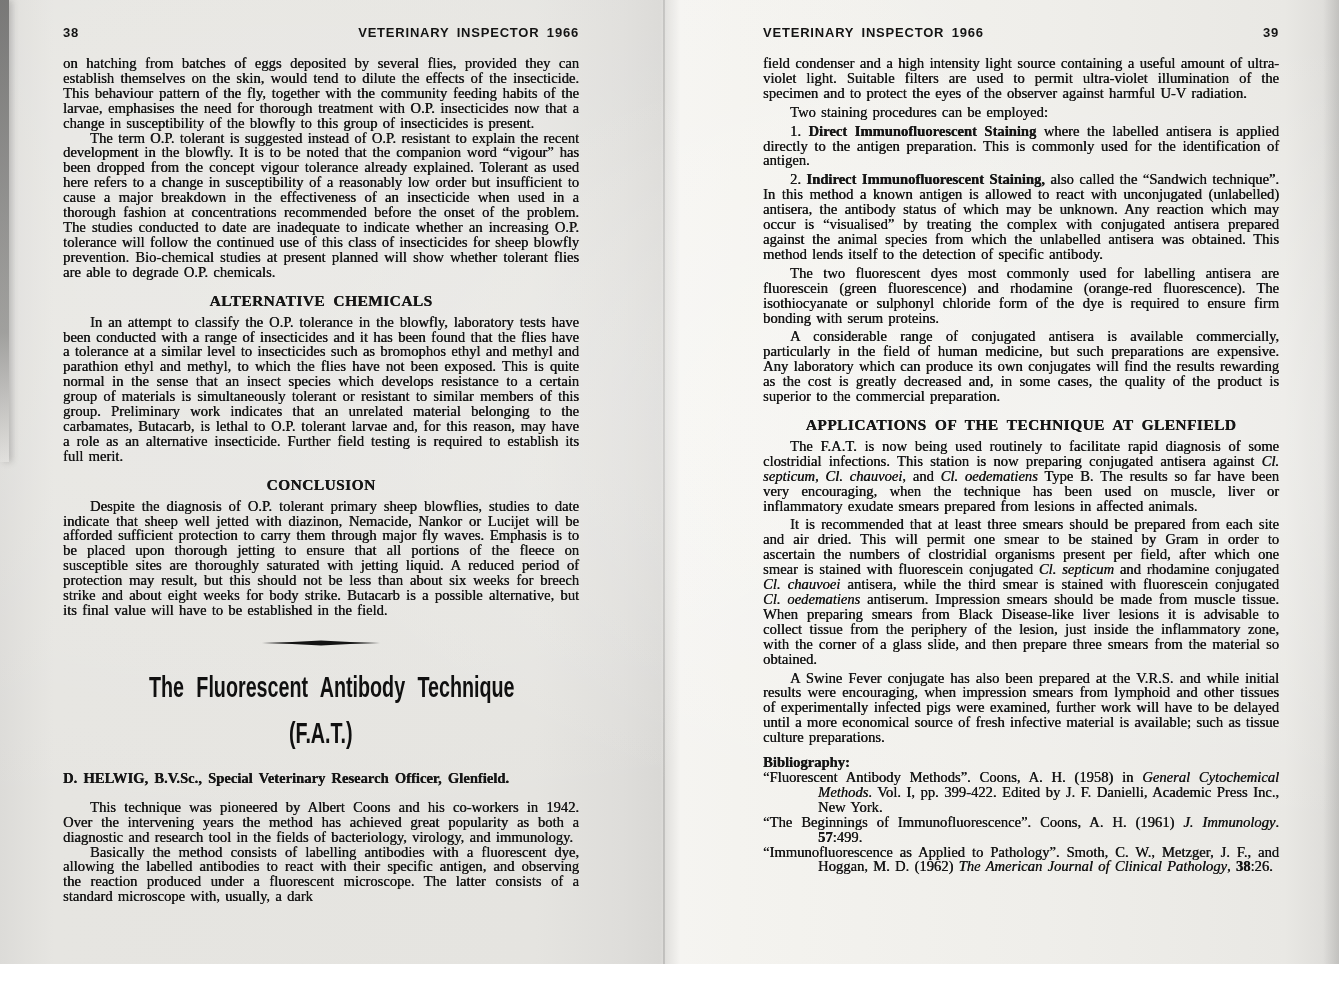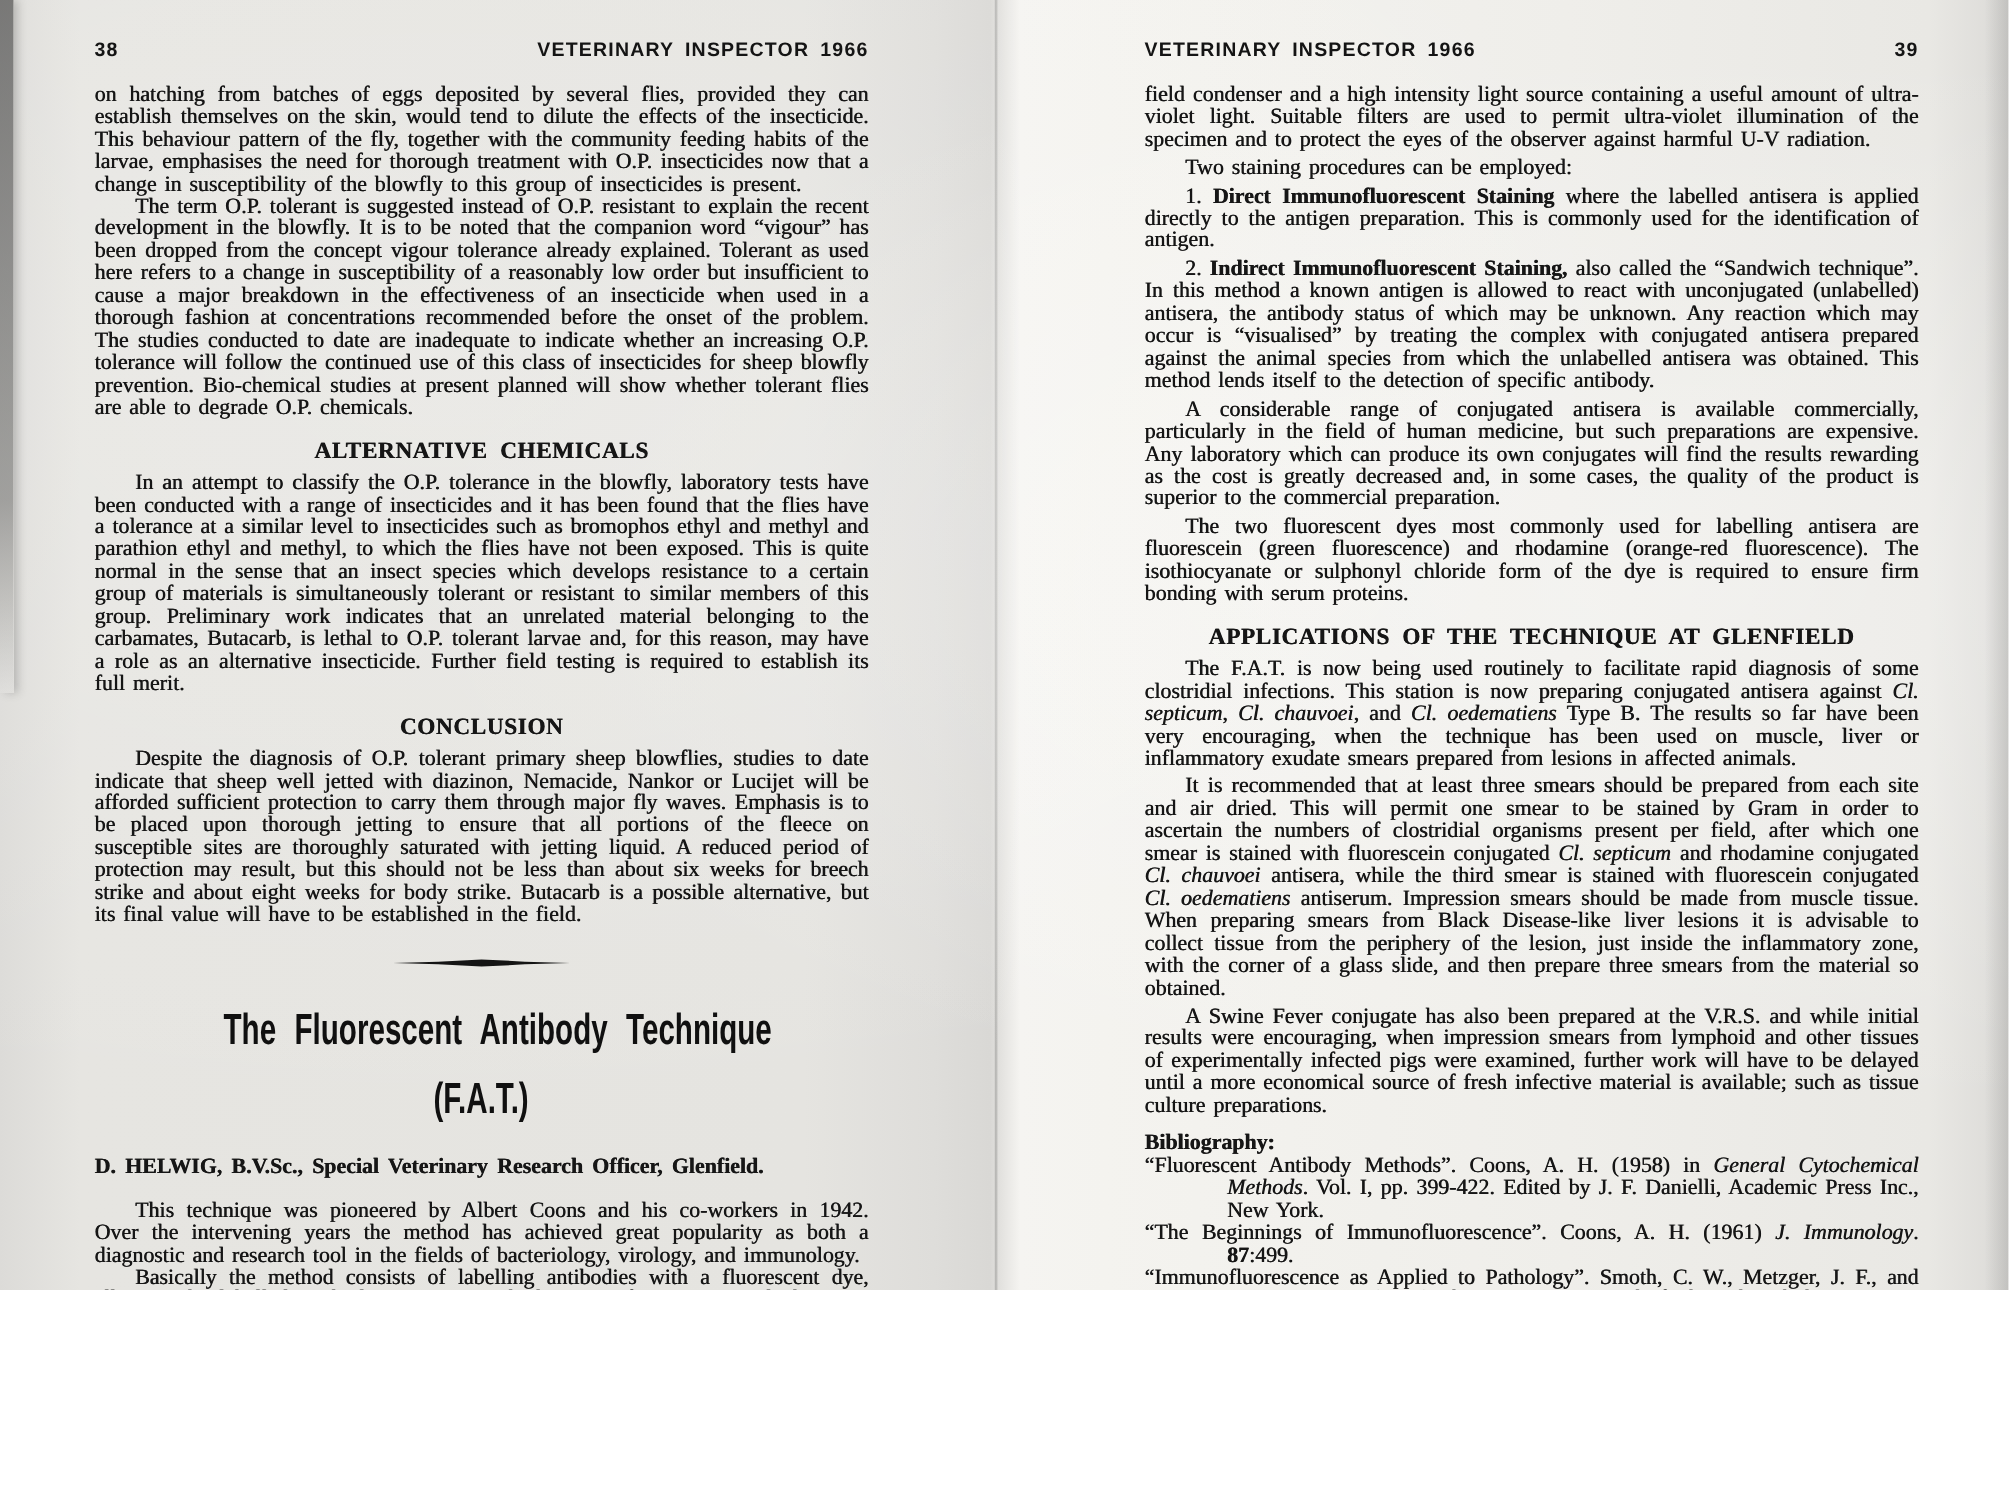--- a/index.html
+++ b/index.html
@@ -1,19 +1,19 @@
 <!DOCTYPE html>
 <html><head>
 <meta charset="utf-8">
 <style>
   html,body{margin:0;padding:0;}
   body{width:1339px;height:1000px;overflow:hidden;}
 
   .scan{
-    position:relative;width:1339px;height:860px;overflow:hidden;
+    position:relative;width:1339px;height:964px;overflow:hidden;
     background:
       radial-gradient(ellipse at 22% 28%, rgba(255,255,255,0.20), transparent 60%),
       radial-gradient(ellipse at 82% 45%, rgba(255,255,255,0.30), transparent 55%),
       linear-gradient(90deg, transparent 49.50%, rgba(120,120,118,0.45) 49.58%, transparent 49.70%),
       linear-gradient(90deg,
         #dcdbd8 0%, #e6e5e1 4%, #e5e4e0 40%, #deddda 46.5%, #d9d8d5 49.3%,
         #f5f4f1 50.8%, #f4f3ef 55%, #efeeea 78%, #e9e8e4 96%, #dbdad7 100%);
     font-family:"Liberation Serif", serif;
     color:#161616;
   }
@@ -119,27 +119,27 @@
   <div class="page page-right">
     <div class="pg-header">
       <span>VETERINARY INSPECTOR 1966</span>
       <span>39</span>
     </div>
     <div class="pg-body">
       <p>field condenser and a high intensity light source containing a useful amount of ultra-violet light. Suitable filters are used to permit ultra-violet illumination of the specimen and to protect the eyes of the observer against harmful U-V radiation.</p>
       <p class="indent gap">Two staining procedures can be employed:</p>
       <p class="indent gap"><span>1. </span><span class="seg-b">Direct Immunofluorescent Staining</span><span> where the labelled antisera is applied directly to the antigen preparation. This is commonly used for the identification of antigen.</span></p>
       <p class="indent gap"><span>2. </span><span class="seg-b">Indirect Immunofluorescent Staining,</span><span> also called the “Sandwich technique”. In this method a known antigen is allowed to react with unconjugated (unlabelled) antisera, the antibody status of which may be unknown. Any reaction which may occur is “visualised” by treating the complex with conjugated antisera prepared against the animal species from which the unlabelled antisera was obtained. This method lends itself to the detection of specific antibody.</span></p>
+      <p class="indent gap">The two fluorescent dyes most commonly used for labelling antisera are fluorescein (green fluorescence) and rhodamine (orange-red fluorescence). The isothiocyanate or sulphonyl chloride form of the dye is required to ensure firm bonding with serum proteins.</p>
       <p class="indent gap">A considerable range of conjugated antisera is available commercially, particularly in the field of human medicine, but such preparations are expensive. Any laboratory which can produce its own conjugates will find the results rewarding as the cost is greatly decreased and, in some cases, the quality of the product is superior to the commercial preparation.</p>
-      <p class="indent gap">The two fluorescent dyes most commonly used for labelling antisera are fluorescein (green fluorescence) and rhodamine (orange-red fluorescence). The isothiocyanate or sulphonyl chloride form of the dye is required to ensure firm bonding with serum proteins.</p>
 
       <h3 class="sect">APPLICATIONS OF THE TECHNIQUE AT GLENFIELD</h3>
       <p class="indent"><span>The F.A.T. is now being used routinely to facilitate rapid diagnosis of some clostridial infections. This station is now preparing conjugated antisera against </span><span class="seg-i">Cl. septicum</span><span>, </span><span class="seg-i">Cl. chauvoei</span><span>, and </span><span class="seg-i">Cl. oedematiens</span><span> Type B. The results so far have been very encouraging, when the technique has been used on muscle, liver or inflammatory exudate smears prepared from lesions in affected animals.</span></p>
       <p class="indent gap"><span>It is recommended that at least three smears should be prepared from each site and air dried. This will permit one smear to be stained by Gram in order to ascertain the numbers of clostridial organisms present per field, after which one smear is stained with fluorescein conjugated </span><span class="seg-i">Cl. septicum</span><span> and rhodamine conjugated </span><span class="seg-i">Cl. chauvoei</span><span> antisera, while the third smear is stained with fluorescein conjugated </span><span class="seg-i">Cl. oedematiens</span><span> antiserum. Impression smears should be made from muscle tissue. When preparing smears from Black Disease-like liver lesions it is advisable to collect tissue from the periphery of the lesion, just inside the inflammatory zone, with the corner of a glass slide, and then prepare three smears from the material so obtained.</span></p>
       <p class="indent gap">A Swine Fever conjugate has also been prepared at the V.R.S. and while initial results were encouraging, when impression smears from lymphoid and other tissues of experimentally infected pigs were examined, further work will have to be delayed until a more economical source of fresh infective material is available; such as tissue culture preparations.</p>
 
       <p class="bib-head">Bibliography:</p>
       <p class="bib-entry"><span>“Fluorescent Antibody Methods”. Coons, A. H. (1958) in </span><span class="seg-i">General Cytochemical Methods</span><span>. Vol. I, pp. 399-422. Edited by J. F. Danielli, Academic Press Inc., New York.</span></p>
-      <p class="bib-entry"><span>“The Beginnings of Immunofluorescence”. Coons, A. H. (1961) </span><span class="seg-i">J. Immunology</span><span>. </span><span class="seg-b">87</span><span>:499.</span></p>
+      <p class="bib-entry"><span>“The Beginnings of Immunofluorescence”. Coons, A. H. (1961) </span><span class="seg-i">J. Immunology</span><span>. </span><span class="seg-b">57</span><span>:499.</span></p>
       <p class="bib-entry"><span>“Immunofluorescence as Applied to Pathology”. Smoth, C. W., Metzger, J. F., and Hoggan, M. D. (1962) </span><span class="seg-i">The American Journal of Clinical Pathology</span><span>, </span><span class="seg-b">38</span><span>:26.</span></p>
     </div>
   </div>
 </div>
 
 </body></html>

